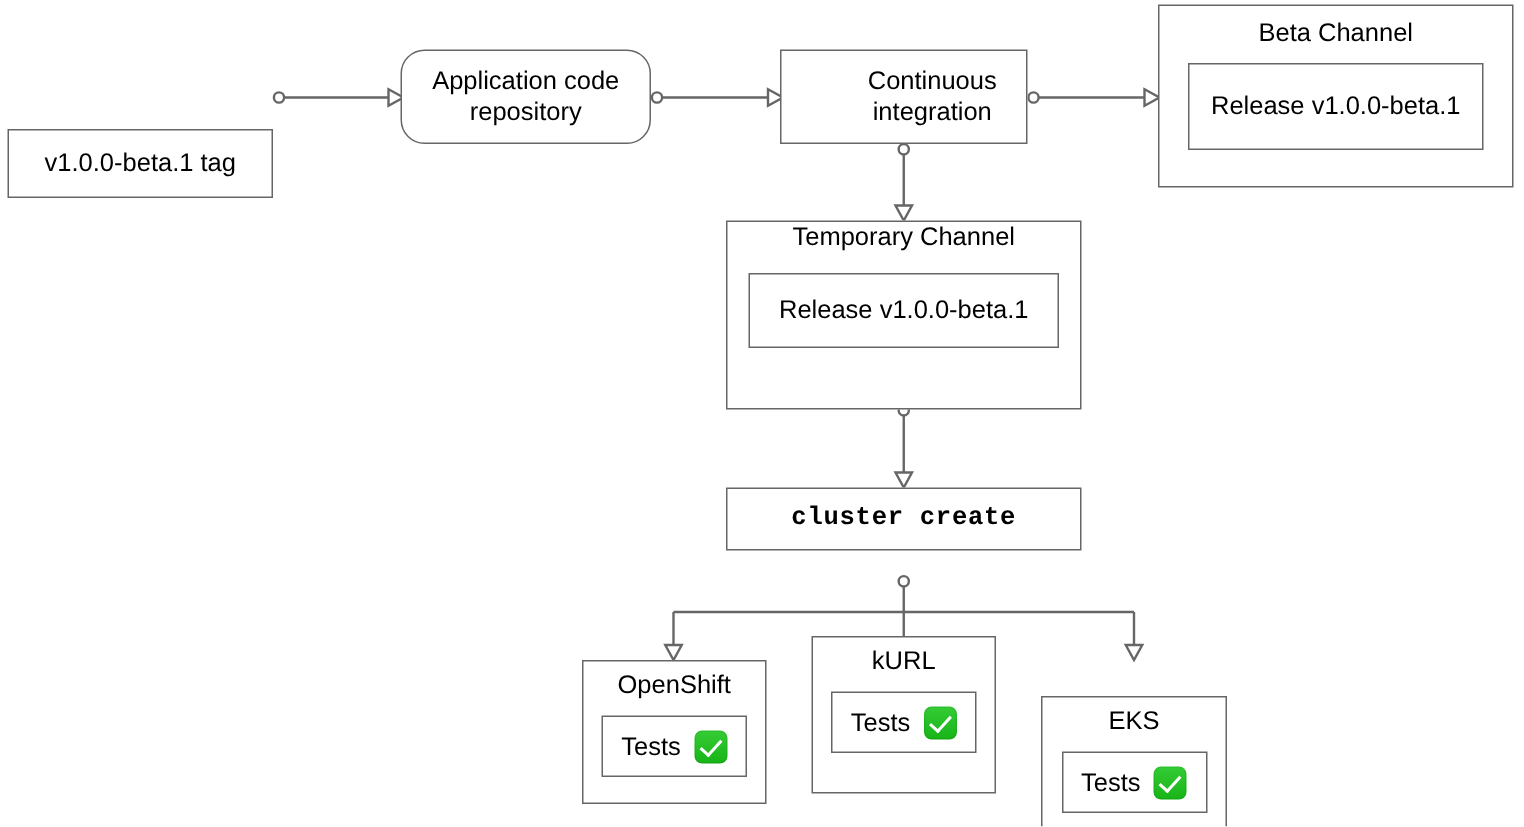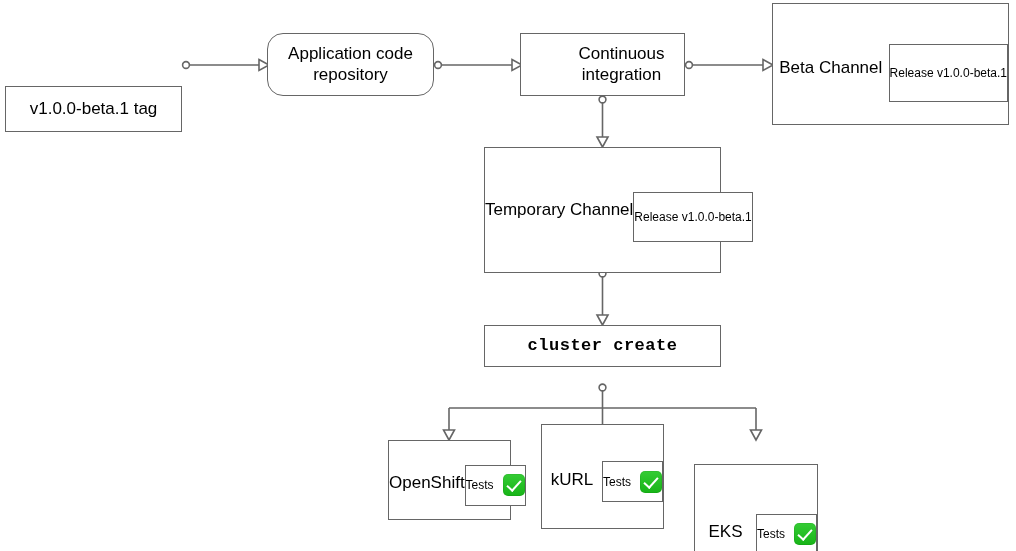--- a/index.html
+++ b/index.html
@@ -36,38 +36,39 @@
     padding: 2px 6px;
   }
 
   
   .container-node {
     position: absolute;
     box-sizing: border-box;
     border: 1.6px solid #666666;
     background: #ffffff;
     display: flex;
+    flex-direction: column;
     align-items: center;
   }
   .container-label {
     font-size: 17px;
     color: #000000;
     text-align: center;
     width: 100%;
     white-space: nowrap;
   }
   .inner-node {
     box-sizing: border-box;
     border: 1.6px solid #666666;
     background: #ffffff;
     display: flex;
     align-items: center;
     justify-content: center;
     text-align: center;
-    font-size: 12px;
+    font-size: 17px;
     color: #000000;
     white-space: nowrap;
   }
 
   
   .mono {
     font-family: "Liberation Mono", "DejaVu Sans Mono", monospace;
     font-weight: bold;
     font-size: 17px;
     letter-spacing: 0.5px;
@@ -212,21 +213,21 @@
     <div class="container-label">Temporary Channel</div>
     <div class="inner-node" style="width:207px; height:50px; margin-top:14px;">
       <span>Release v1.0.0-beta.1</span>
     </div>
   </div>
 
   <div class="node mono" style="left:484px; top:325px; width:237px; height:42px;">
     <span>cluster create</span>
   </div>
 
-  <div class="container-node test-card" style="left:388px; top:440px; width:123px; height:80px;">
+  <div class="container-node test-card" style="left:388px; top:440px; width:123px; height:96px;">
     <div class="container-label">OpenShift</div>
     <div class="inner-node tests-inner" style="width:97px; height:41px; margin-top:10px;">
       <span>Tests</span>
       <span class="check-badge"></span>
     </div>
   </div>
 
   <div class="container-node test-card" style="left:541px; top:424px; width:123px; height:105px;">
     <div class="container-label">kURL</div>
     <div class="inner-node tests-inner" style="width:97px; height:41px; margin-top:10px;">

